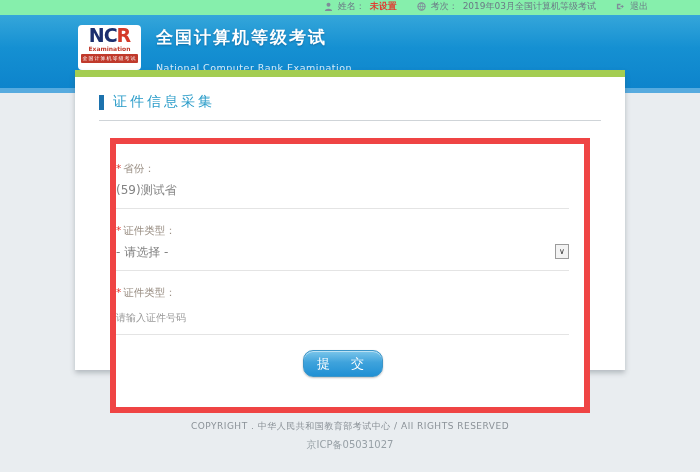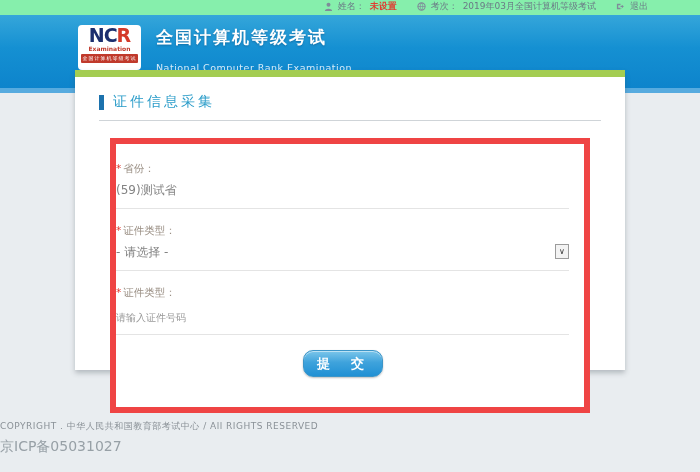--- a/index.html
+++ b/index.html
@@ -79,28 +79,28 @@
   .id-input {
     width:100%; border:none; outline:none; font-size:10px; color:#838383;
     font-family:"DejaVu Sans","Liberation Sans",sans-serif; background:transparent;
   }
   .id-input::placeholder { color:#9a9a9a; opacity:1; }
   .btn-row { text-align:center; margin:14px 0 30px 0; }
   .submit-btn {
     width:80px; height:27px; cursor:pointer;
     background:linear-gradient(180deg,#7cc6ea 0%,#3fa3dc 45%,#2090d4 100%);
     border:1px solid #3c95c8; border-radius:10px;
-    color:#ffffff; font-size:13px; font-weight:bold; letter-spacing:4px;
+    color:#ffffff; font-size:13px; font-weight:normal; letter-spacing:4px;
     box-shadow:inset 0 1px 0 rgba(255,255,255,.5), 0 1px 2px rgba(0,0,0,.25);
     font-family:"DejaVu Sans","Liberation Sans",sans-serif;
   }
   
-  .footer { position:absolute; top:420px; left:0; width:700px; text-align:left; color:#8a9197; z-index:2; }
+  .footer { position:absolute; top:420px; left:0; width:700px; text-align:center; color:#8a9197; z-index:2; }
   .footer .l1 { font-size:9px; letter-spacing:.5px; }
-  .footer .l2 { font-size:14px; margin-top:5px; color:#97a0a6; }
+  .footer .l2 { font-size:10px; margin-top:5px; color:#97a0a6; }
 </style>
 </head>
 <body>
 
 <div class="topbar">
   <div class="userinfo">
     <svg class="mini-ico" viewBox="0 0 10 10">
         <circle cx="5" cy="3" r="2.2" fill="#7f8c99"></circle>
         <path d="M1 10 C1 6.8 9 6.8 9 10 Z" fill="#7f8c99"></path>
       </svg>

